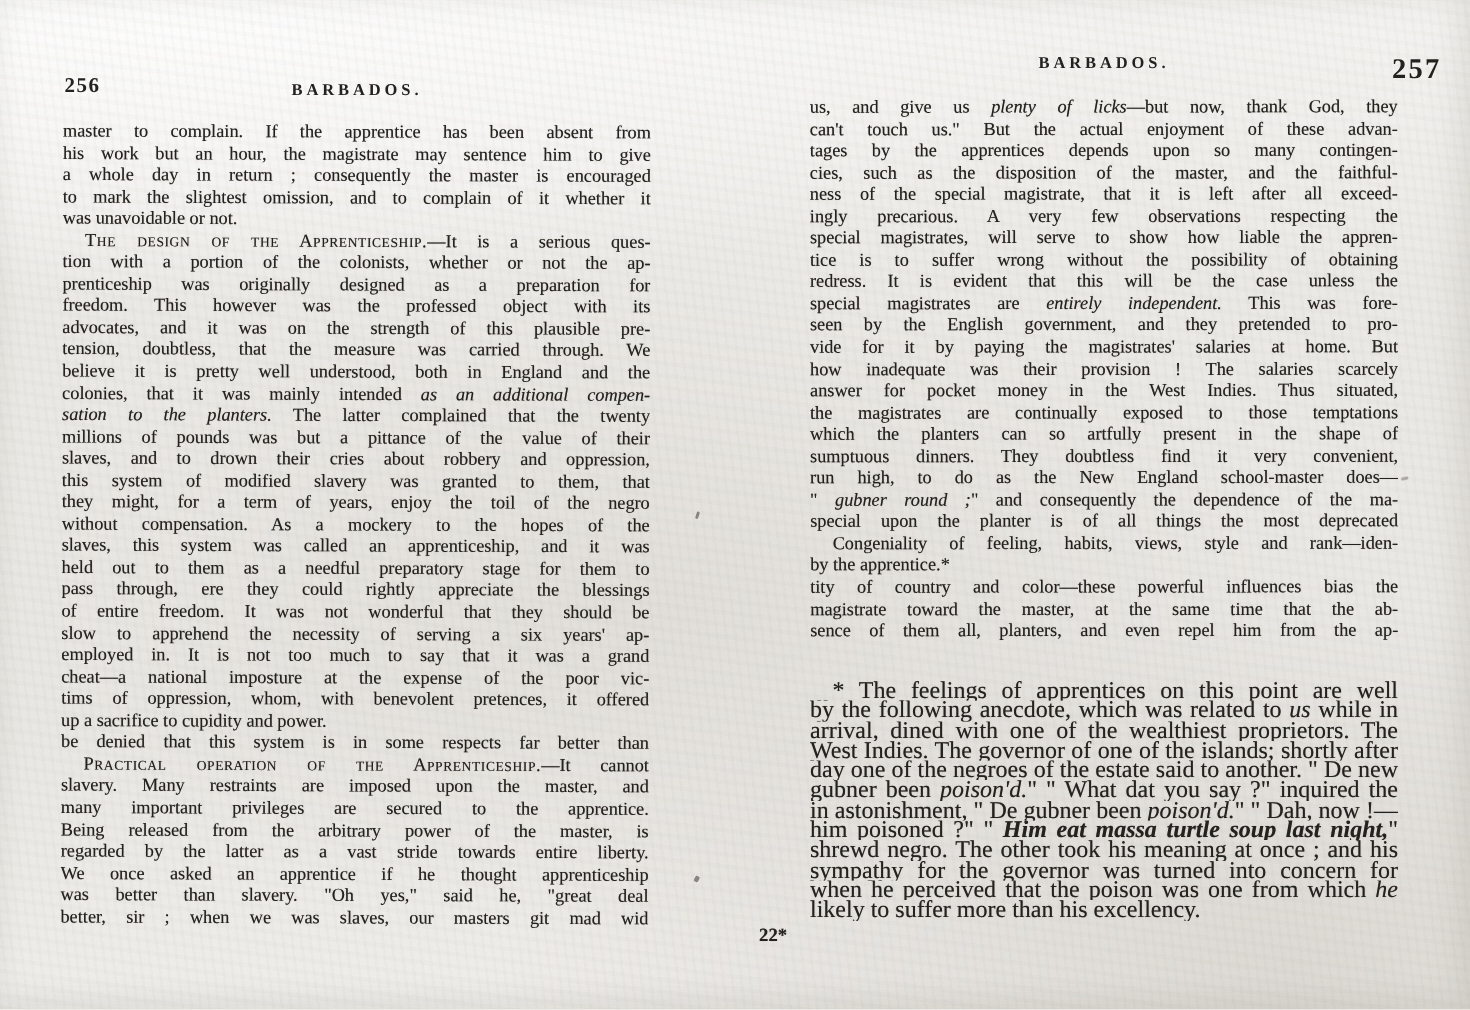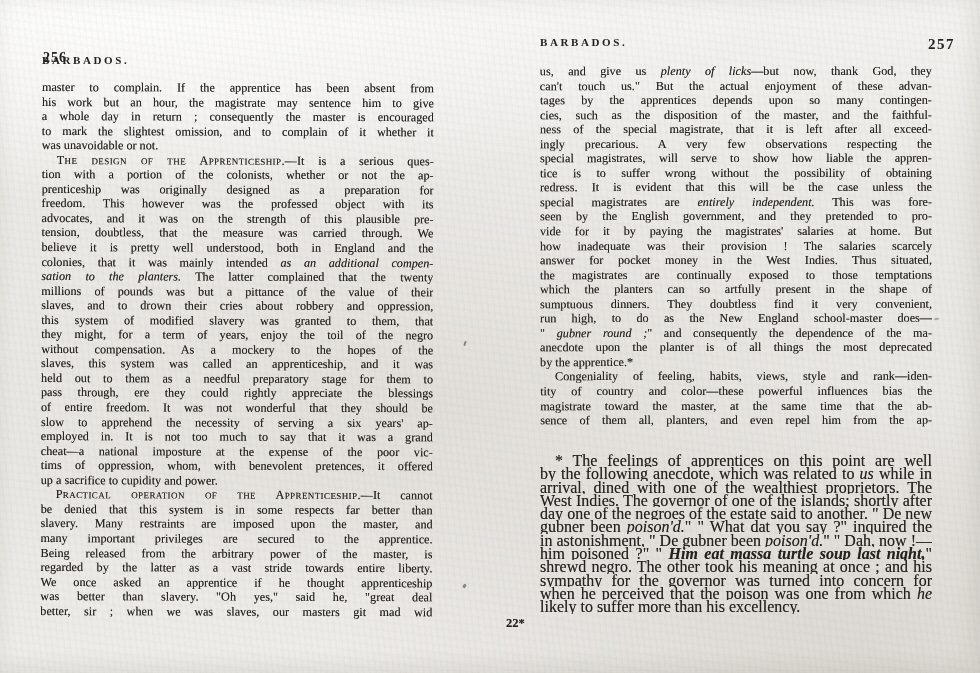--- a/index.html
+++ b/index.html
@@ -11,23 +11,23 @@
       repeating-linear-gradient(83deg, rgba(90,85,75,0.022) 0 2px, rgba(0,0,0,0) 2px 6px),
       repeating-linear-gradient(7deg, rgba(90,85,75,0.02) 0 3px, rgba(0,0,0,0) 3px 8px),
       radial-gradient(120% 55% at 12% 0%, rgba(255,255,255,0.85), rgba(255,255,255,0) 55%),
       radial-gradient(90% 60% at 88% 96%, rgba(198,194,186,0.45), rgba(198,194,186,0) 60%),
       radial-gradient(70% 50% at 45% 60%, rgba(205,201,193,0.30), rgba(205,201,193,0) 65%),
       linear-gradient(180deg,#f4f3f1 0%,#ebe9e5 28%,#e9e7e3 72%,#efedea 100%);
     box-shadow: inset -10px 0 22px rgba(120,113,100,0.10), inset 0 -8px 18px rgba(120,113,100,0.07);
   }
   .pagenum{position:absolute;font-weight:700;letter-spacing:1px;}
   .pagenum.left{left:43px;top:50px;font-size:14px;}
-  .pagenum.right{left:928px;top:36px;font-size:15px;letter-spacing:1.5px;}
+  .pagenum.right{left:928px;top:36px;font-size:19px;letter-spacing:1.5px;}
   .runhead{
-    position:absolute;width:392px;text-align:left;
+    position:absolute;width:392px;text-align:center;
     font-size:11px;font-weight:700;letter-spacing:2.6px;
     font-variant:small-caps;text-transform:uppercase;
   }
   .runhead.left{left:42px;top:54px;}
   .runhead.right{left:540px;top:36px;}
   .col{position:absolute;width:392px;}
   .col.left{left:42px;top:80px;transform:rotate(0.18deg);transform-origin:0 0;}
   .col.main.right{left:540px;top:64px;transform:rotate(-0.05deg);}
   .col.foot{left:540px;top:454px;font-size:10.9px;}
   .line{
@@ -83,22 +83,22 @@
         <div class="line"><span>without compensation.  As a mockery to the hopes of the</span></div>
         <div class="line"><span>slaves, this system was called an apprenticeship, and it was</span></div>
         <div class="line"><span>held out to them as a needful preparatory stage for them to</span></div>
         <div class="line"><span>pass through, ere they could rightly appreciate the blessings</span></div>
         <div class="line"><span>of entire freedom.  It was not wonderful that they should be</span></div>
         <div class="line"><span>slow to apprehend the necessity of serving a six years' ap-</span></div>
         <div class="line"><span>employed in.  It is not too much to say that it was a grand</span></div>
         <div class="line"><span>cheat—a national imposture at the expense of the poor vic-</span></div>
         <div class="line"><span>tims of oppression, whom, with benevolent pretences, it offered</span></div>
         <div class="line end"><span>up a sacrifice to cupidity and power.</span></div>
+        <div class="line"><span>be denied that this system is in some respects far better than</span></div>
         <div class="line indent"><span class="sc">Practical operation of the Apprenticeship.</span><span>—It cannot</span></div>
-        <div class="line"><span>be denied that this system is in some respects far better than</span></div>
         <div class="line"><span>slavery.  Many restraints are imposed upon the master, and</span></div>
         <div class="line"><span>many important privileges are secured to the apprentice.</span></div>
         <div class="line"><span>Being released from the arbitrary power of the master, is</span></div>
         <div class="line"><span>regarded by the latter as a vast stride towards entire liberty.</span></div>
         <div class="line"><span>We once asked an apprentice if he thought apprenticeship</span></div>
         <div class="line"><span>was better than slavery.  "Oh yes," said he, "great deal</span></div>
         <div class="line"><span>better, sir ; when we was slaves, our masters git mad wid</span></div>
       </div>
   </div>
 
@@ -118,23 +118,23 @@
         <div class="line"><span>special magistrates are </span><span class="i">entirely independent.</span><span>  This was fore-</span></div>
         <div class="line"><span>seen by the English government, and they pretended to pro-</span></div>
         <div class="line"><span>vide for it by paying the magistrates' salaries at home.  But</span></div>
         <div class="line"><span>how inadequate was their provision !  The salaries scarcely</span></div>
         <div class="line"><span>answer for pocket money in the West Indies.  Thus situated,</span></div>
         <div class="line"><span>the magistrates are continually exposed to those temptations</span></div>
         <div class="line"><span>which the planters can so artfully present in the shape of</span></div>
         <div class="line"><span>sumptuous dinners.  They doubtless find it very convenient,</span></div>
         <div class="line"><span>run high, to do as the New England school-master does—</span></div>
         <div class="line"><span>" </span><span class="i">gubner round ;</span><span>" and consequently the dependence of the ma-</span></div>
-        <div class="line"><span>anecdote upon the planter is of all things the most deprecated</span></div>
+        <div class="line"><span>special upon the planter is of all things the most deprecated</span></div>
+        <div class="line indent"><span>Congeniality of feeling, habits, views, style and rank—iden-</span></div>
         <div class="line end"><span>by the apprentice.*</span></div>
-        <div class="line indent"><span>Congeniality of feeling, habits, views, style and rank—iden-</span></div>
         <div class="line"><span>tity of country and color—these powerful influences bias the</span></div>
         <div class="line"><span>magistrate toward the master, at the same time that the ab-</span></div>
         <div class="line"><span>sence of them all, planters, and even repel him from the ap-</span></div>
       </div>
     <div class="col foot">
         <div class="line indent"><span>* The feelings of apprentices on this point are well illustrated</span></div>
         <div class="line"><span>by the following anecdote, which was related to </span><span class="i">us</span><span> while in the</span></div>
         <div class="line"><span>arrival, dined with one of the wealthiest proprietors.  The next</span></div>
         <div class="line"><span>West Indies.  The governor of one of the islands; shortly after his</span></div>
         <div class="line"><span>day one of the negroes of the estate said to another.  " De new</span></div>

